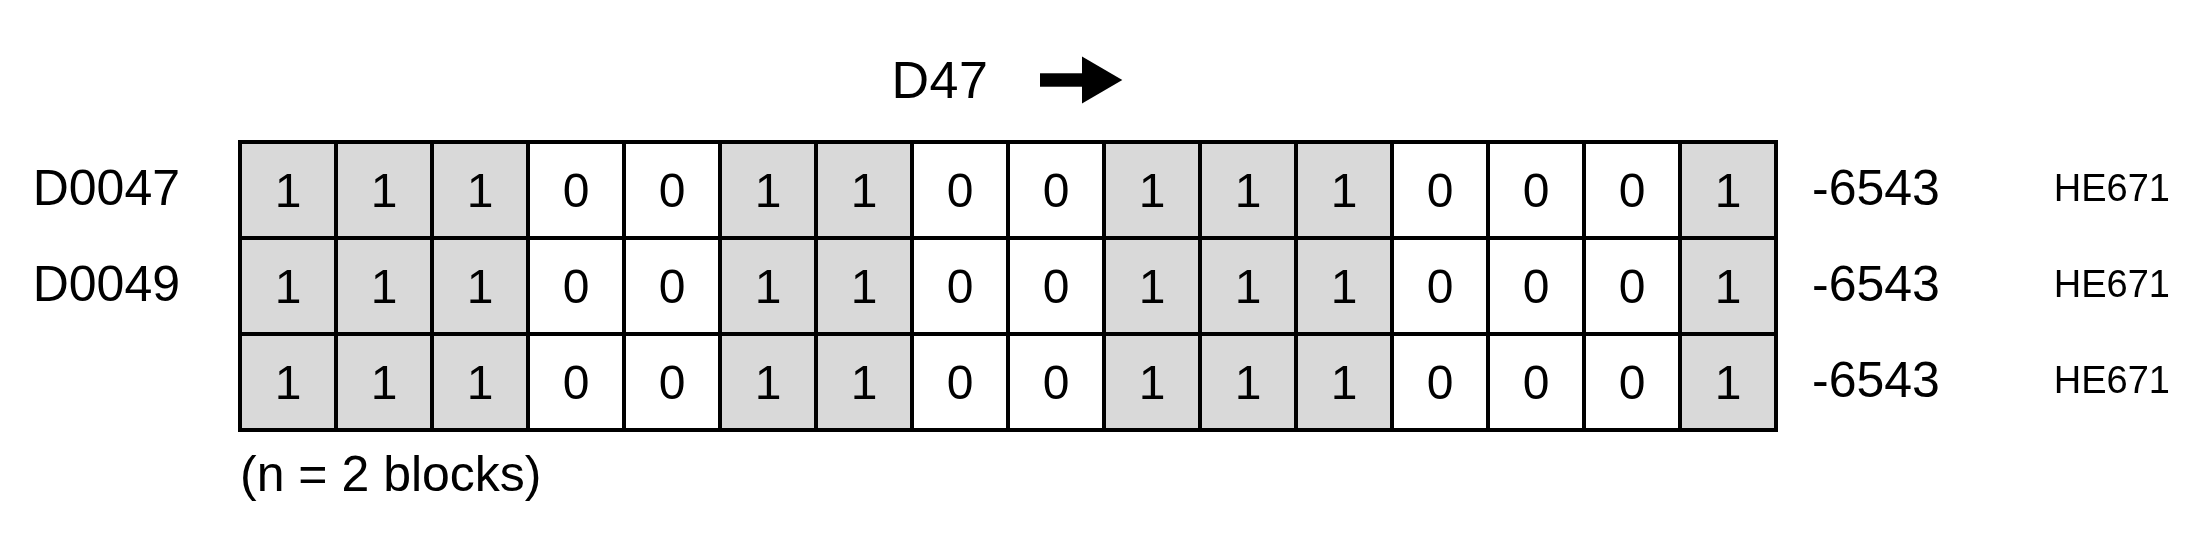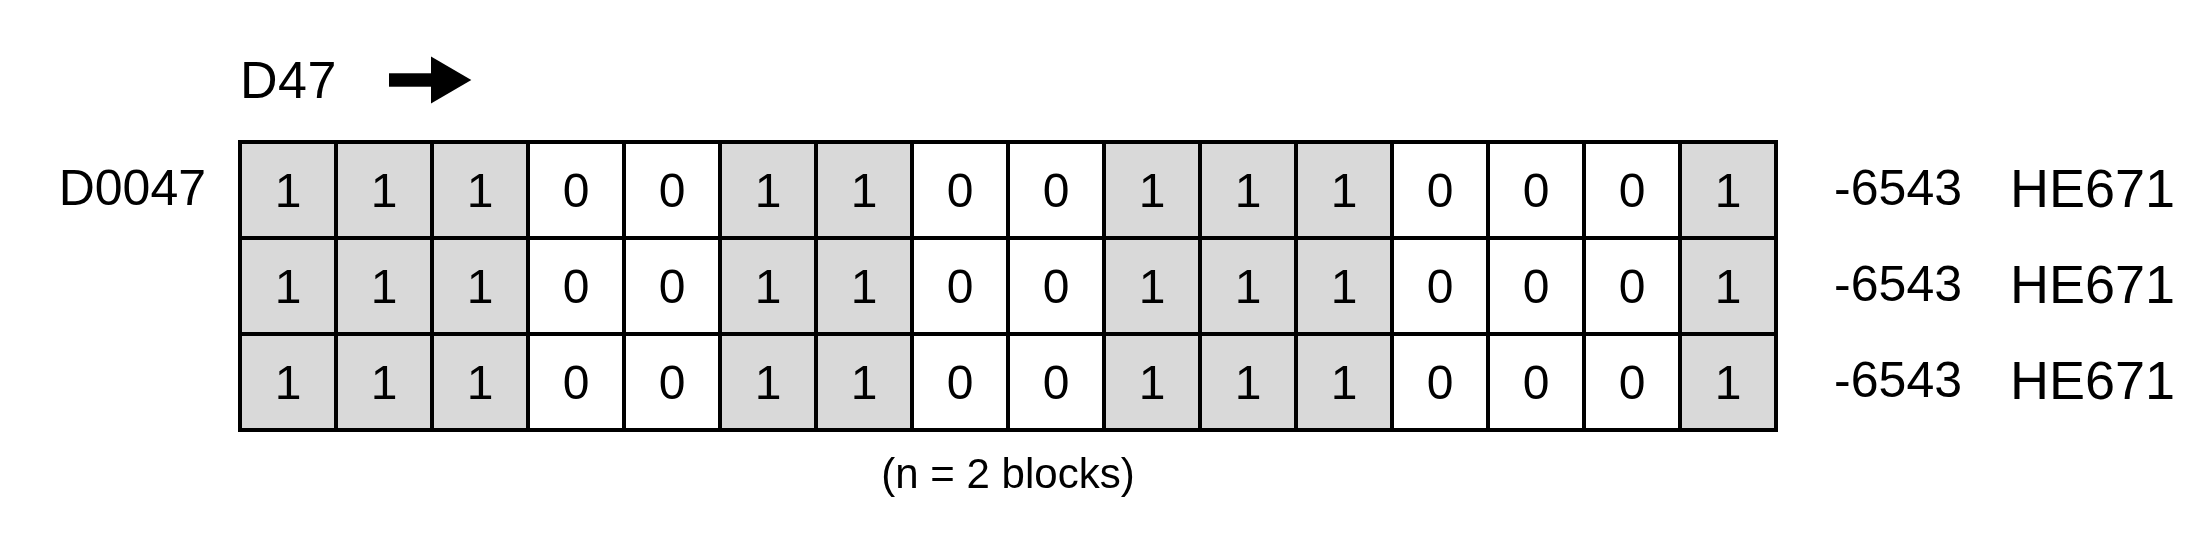--- a/index.html
+++ b/index.html
@@ -19,20 +19,21 @@
 
   
   .title-bar {
     position: absolute;
     left: 240px;
     top: 36px;
     width: 1536px;
     height: 88px;
     display: flex;
     align-items: center;
+    justify-content: center;
     gap: 52px;
     font-size: 52px;
     letter-spacing: 0.5px;
   }
   .title-text { white-space: nowrap; }
   .arrow-icon { display: block; width: 84px; height: 56px; }
 
   
   .bit-grid {
     position: absolute;
@@ -57,73 +58,73 @@
   
   .row-label {
     position: absolute;
     left: 0;
     width: 180px;
     height: 96px;
     line-height: 96px;
     text-align: right;
     font-size: 50px;
     white-space: nowrap;
-    margin-left: 26px;
   }
 
   
   .row-decimal {
     position: absolute;
     left: 1812px;
     width: 150px;
     height: 96px;
     line-height: 96px;
-    text-align: right;
+    text-align: left;
     font-size: 50px;
     white-space: nowrap;
   }
   .row-hex {
     position: absolute;
     left: 2010px;
     width: 160px;
     height: 96px;
     line-height: 96px;
-    text-align: center;
-    font-size: 54px;
+    text-align: right;
+    font-size: 38px;
     white-space: nowrap;
   }
 
   
   .caption {
     position: absolute;
     left: 240px;
     top: 438px;
     width: 1536px;
     height: 72px;
     line-height: 72px;
-    text-align: center;
-    font-size: 42px;
+    text-align: left;
+    font-size: 50px;
   }
 </style>
 </head>
 <body>
 
 <div class="stage">
 
   <div class="title-bar">
     <span class="title-text">D47</span>
     <span>
       <svg class="arrow-icon" viewBox="0 0 100 60" aria-hidden="true">
         <rect x="0" y="22" width="56" height="16" fill="#000000"></rect>
         <polygon points="50,2 98,30 50,58" fill="#000000"></polygon>
       </svg>
     </span>
   </div>
 
   <div class="row-label" style="top:140px">D0047</div>
+  <div class="row-label" style="top:236px">D0049</div>
 
   <div class="bit-grid">
     <div class="bit-row">
         <div class="bit-cell on">1</div>
         <div class="bit-cell on">1</div>
         <div class="bit-cell on">1</div>
         <div class="bit-cell off">0</div>
         <div class="bit-cell off">0</div>
         <div class="bit-cell on">1</div>
         <div class="bit-cell on">1</div>

